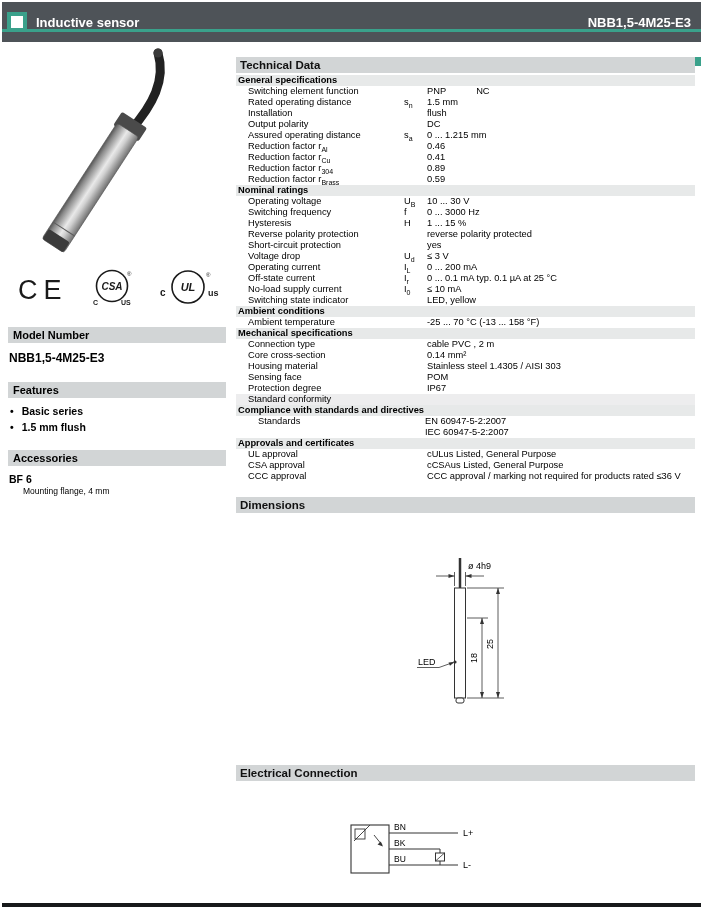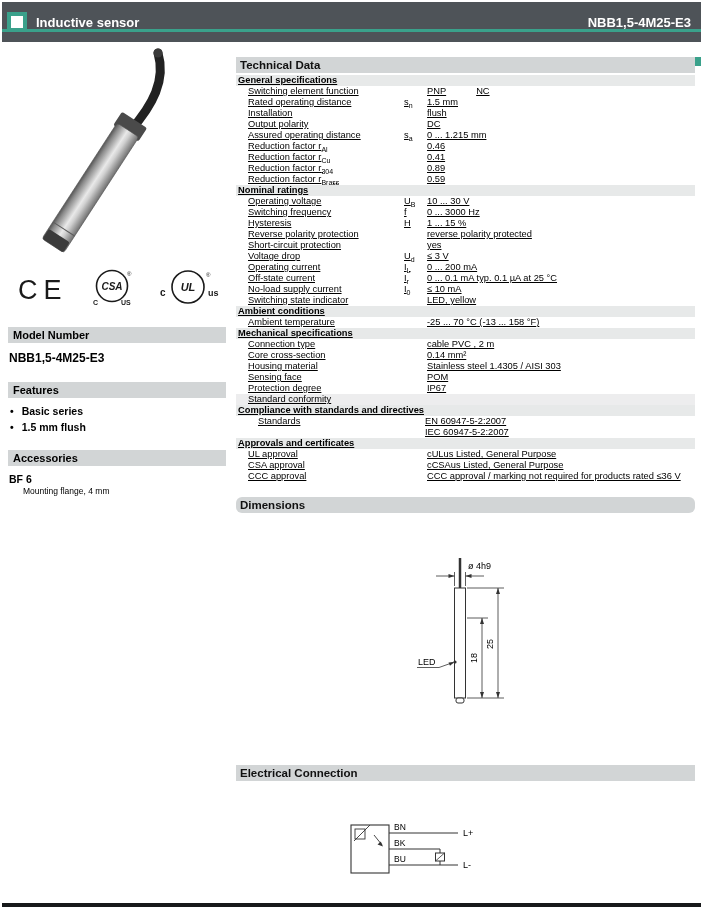--- a/index.html
+++ b/index.html
@@ -23,30 +23,30 @@
   .features-list { list-style:none; margin:7px 0 0 2px; padding:0; font-size:10.5px; font-weight:bold; }
   .features-list li { margin-bottom:4px; }
   .features-list li::before { content:"•"; margin-right:8px; }
   .acc-name { font-weight:bold; font-size:10.5px; margin:7px 0 1px 1px; }
   .acc-desc { font-size:8.5px; margin-left:15px; }
 
   
   .right-col { position:absolute; left:236px; top:57px; width:459px; }
   .section-bar { background:#d2d5d6; font-weight:bold; font-size:11.5px; height:16px; line-height:16px; padding-left:4px; color:#111; }
   #tech-table { margin-top:2px; }
-  .trow { display:flex; align-items:flex-start; min-height:11px; line-height:11px; font-size:9.3px;text-decoration:underline; }
+  .trow { display:flex; align-items:flex-start; min-height:11px; line-height:11px; font-size:9.3px; }
   .thead { display:block; background:#e7e9e9; font-weight:bold; padding-left:2px; }
   .tsub  { display:block; background:#ededee; padding-left:12px; }
   .tlabel { flex:none; width:156px; padding-left:12px; }
   .tlabel.ind2 { padding-left:22px; box-sizing:border-box; width:166px; }
   .tsym { flex:none; width:23px; }
   .tval { flex:1; }
   .v2 { margin-left:30px; }
   sub { font-size:7px; line-height:0; }
-  .dim-wrap { margin-top:15px;border-radius:6px; }
+  .dim-wrap { margin-top:15px; }
   .drawing { display:block; }
   .elec-wrap { margin-top:4px; }
   svg text { font-family:"Liberation Sans",sans-serif; }
 </style>
 </head>
 <body>
 
 <header class="topbar">
   <span class="logo-square"></span>
   <span class="title">Inductive sensor</span>

